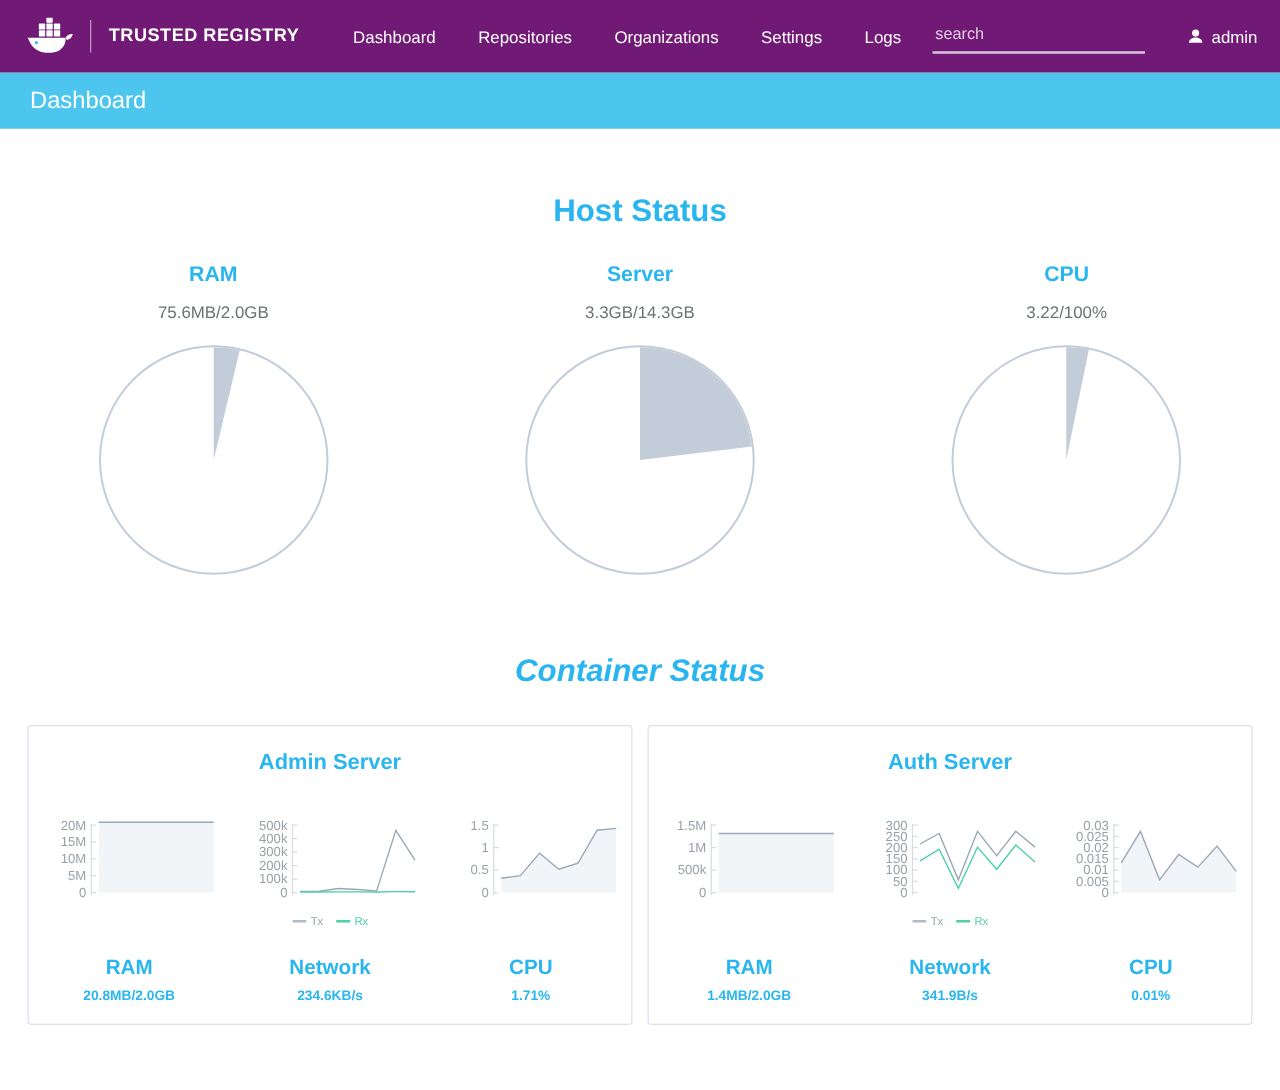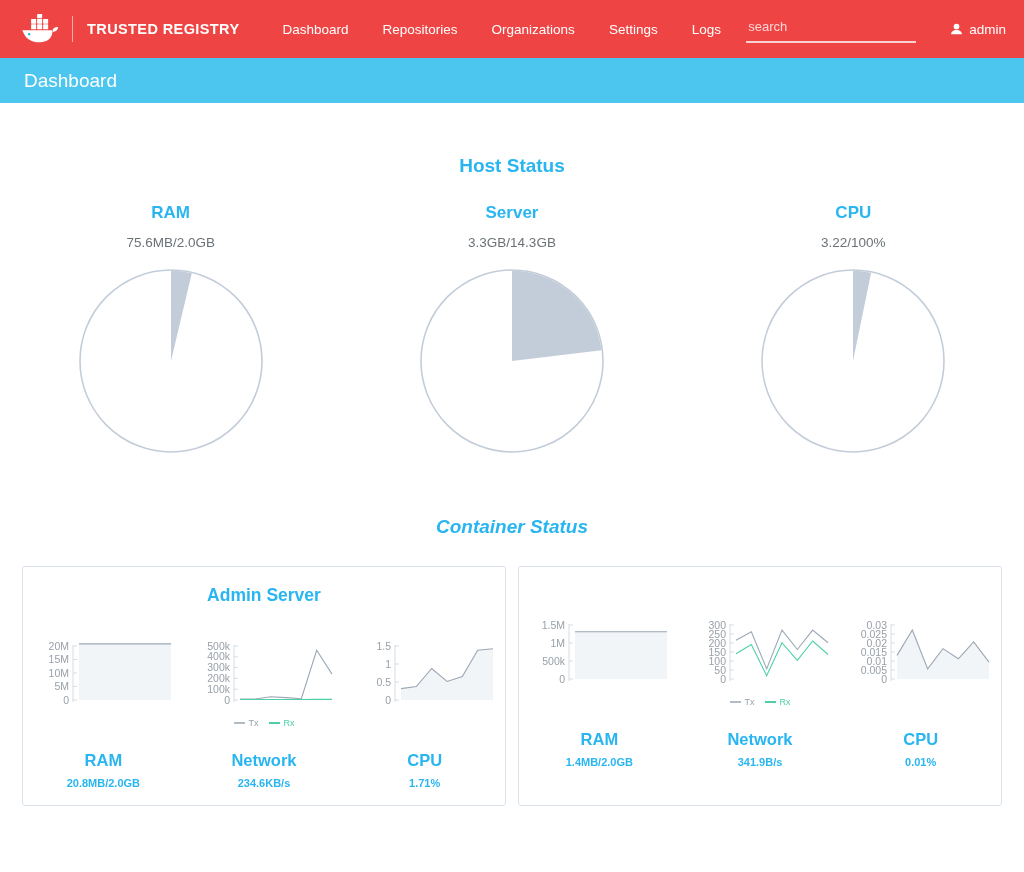--- a/index.html
+++ b/index.html
@@ -7,21 +7,21 @@
     width: 1024px;
     height: 872px;
     background: #ffffff;
     font-family: "Liberation Sans", sans-serif;
     overflow: hidden;
   }
 
   
   .navbar {
     height: 58px;
-    background: #ef4444;
+    background: #701a75;
     display: flex;
     align-items: center;
     padding: 0 18px 0 18px;
     position: relative;
   }
   .brand-wrap { display: flex; align-items: center; }
   .whale { width: 42px; height: 30px; display: block; }
   .brand-divider {
     width: 1px; height: 26px; background: rgba(255,255,255,0.55);
     margin: 0 14px 0 12px;
@@ -57,21 +57,21 @@
   
   .subheader {
     height: 45px; background: #4cc6ee;
     display: flex; align-items: center; padding-left: 24px;
   }
   .subheader-title { color: #ffffff; font-size: 19px; }
 
   
   .section-title {
     text-align: center; color: #29b6f0;
-    font-size: 19px; font-weight: bold;
+    font-size: 25px; font-weight: bold;
   }
   #host-section-title { margin-top: 52px; }
   .host-row { display: flex; margin-top: 26px; }
   .host-col { flex: 1; text-align: center; }
   .host-metric-name {
     color: #29b6f0; font-size: 17px; font-weight: bold;
   }
   .host-metric-value {
     color: #6b7277; font-size: 13.5px; margin-top: 12px;
   }
@@ -287,20 +287,21 @@
         <div class="metric-value">234.6KB/s</div>
       </div>
       <div class="metric-cell">
         <div class="metric-name">CPU</div>
         <div class="metric-value">1.71%</div>
       </div>
     </div>
   </div>
 
   <div class="card">
+    <div class="card-title">Auth Server</div>
     <div class="mini-charts">
       <div class="mini-cell">
         <svg id="mc-6" width="144" height="70" viewBox="0 0 144 70">
             <line x1="42" x2="42" y1="3" y2="60" stroke="#d7dde3" stroke-width="1"></line>
             <line x1="42" x2="46" y1="4" y2="4" stroke="#d7dde3" stroke-width="1"></line>
             <text x="38" y="7.6" text-anchor="end" font-size="10.5" font-family="&quot;Liberation Sans&quot;, sans-serif" fill="#98a0a8">1.5M</text>
             <line x1="42" x2="46" y1="22" y2="22" stroke="#d7dde3" stroke-width="1"></line>
             <text x="38" y="25.6" text-anchor="end" font-size="10.5" font-family="&quot;Liberation Sans&quot;, sans-serif" fill="#98a0a8">1M</text>
             <line x1="42" x2="46" y1="40" y2="40" stroke="#d7dde3" stroke-width="1"></line>
             <text x="38" y="43.6" text-anchor="end" font-size="10.5" font-family="&quot;Liberation Sans&quot;, sans-serif" fill="#98a0a8">500k</text>

